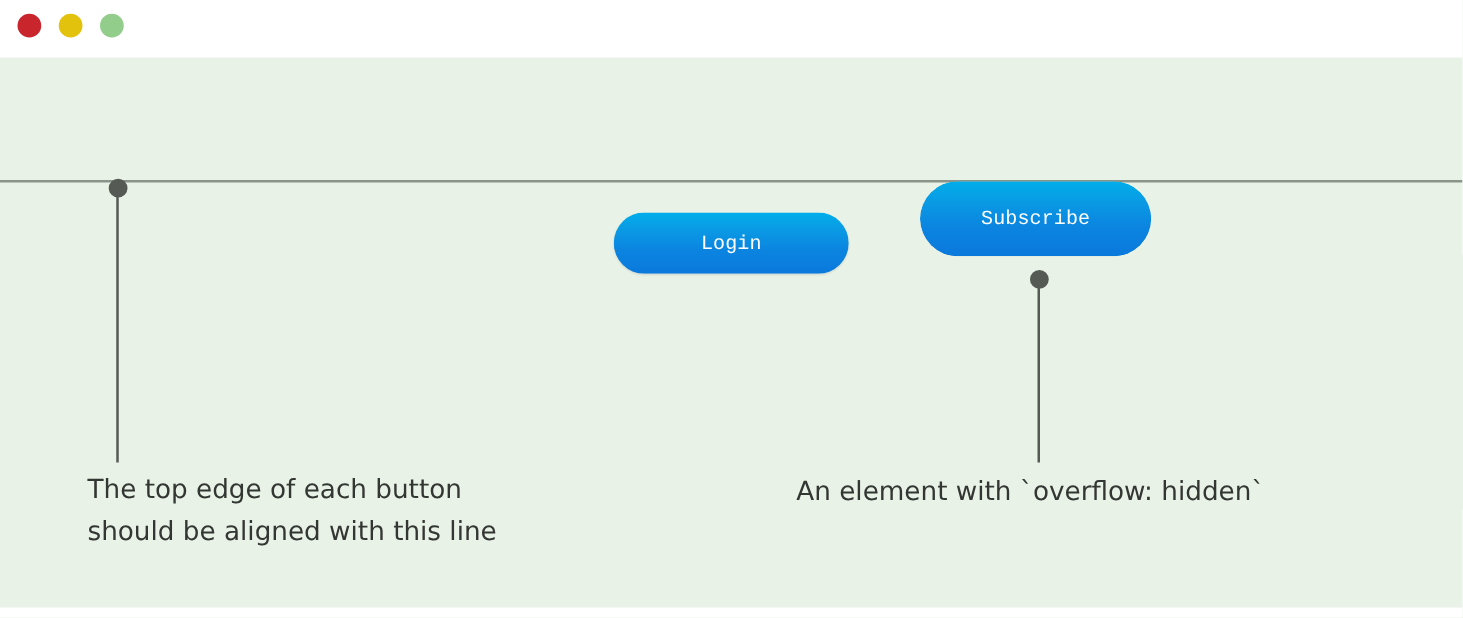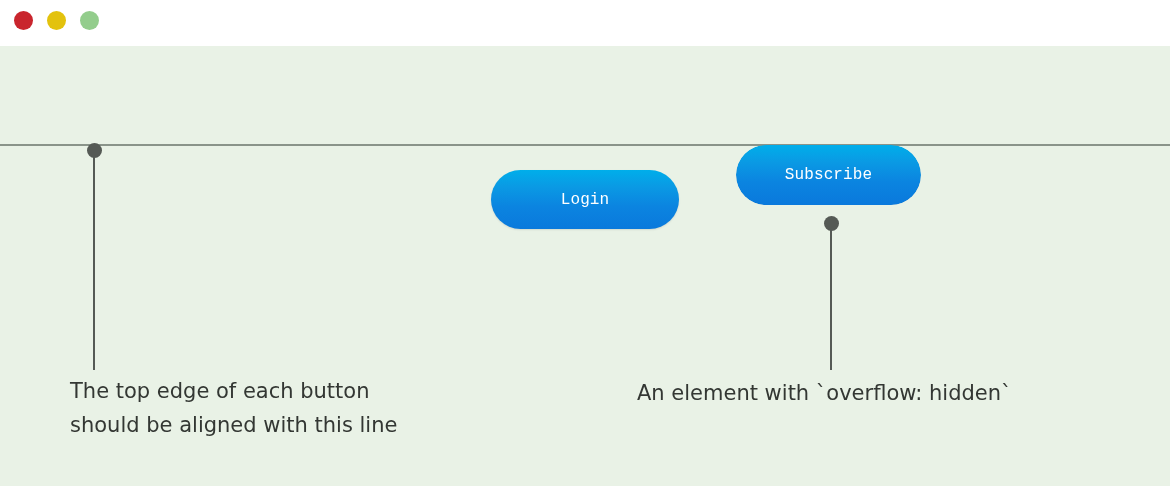--- a/index.html
+++ b/index.html
@@ -88,21 +88,21 @@
   .btn-signup {
     left: 248px;
     top: 124px;
     width: 189px;
     height: 59px;
   }
   .btn-login {
     left: 491px;
     top: 124px;
     width: 188px;
-    height: 59px;
+    height: 49px;
   }
 
   
   .clip-box {
     position: absolute;
     left: 736px;
     top: 99px;
     width: 185px;
     height: 60px;
     overflow: hidden;

